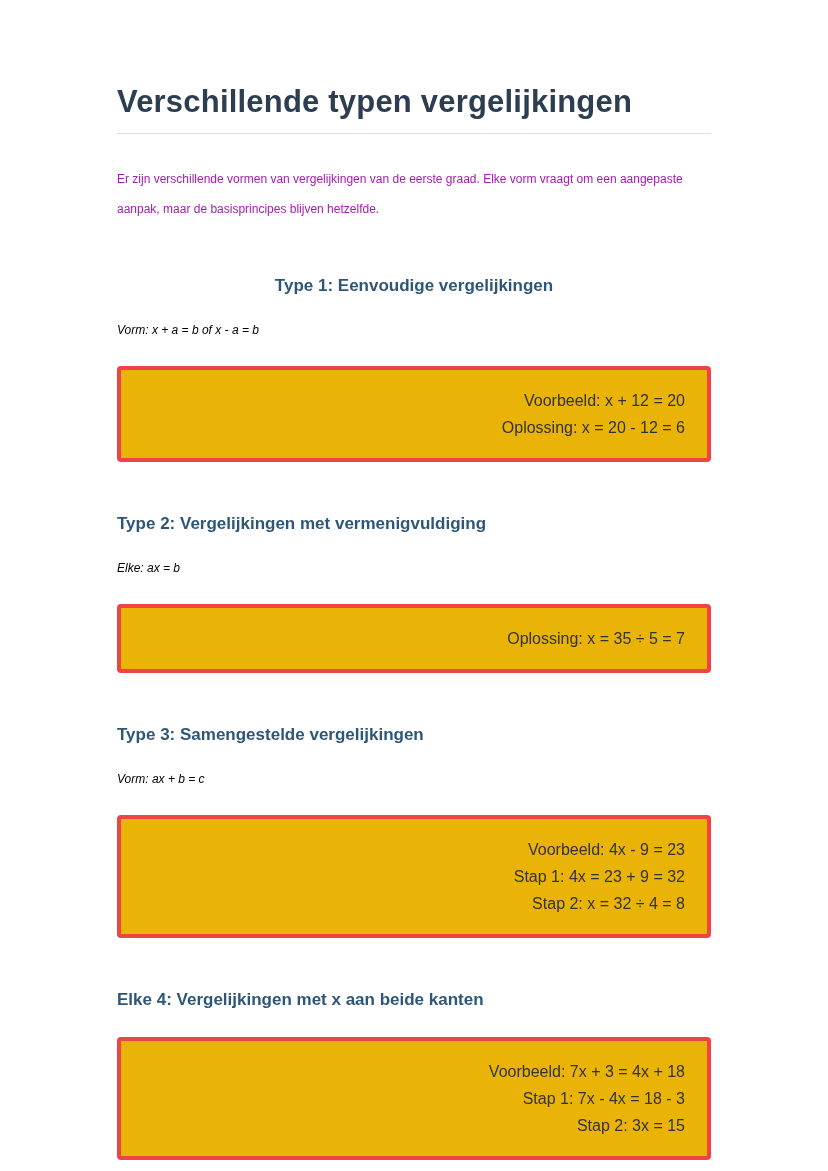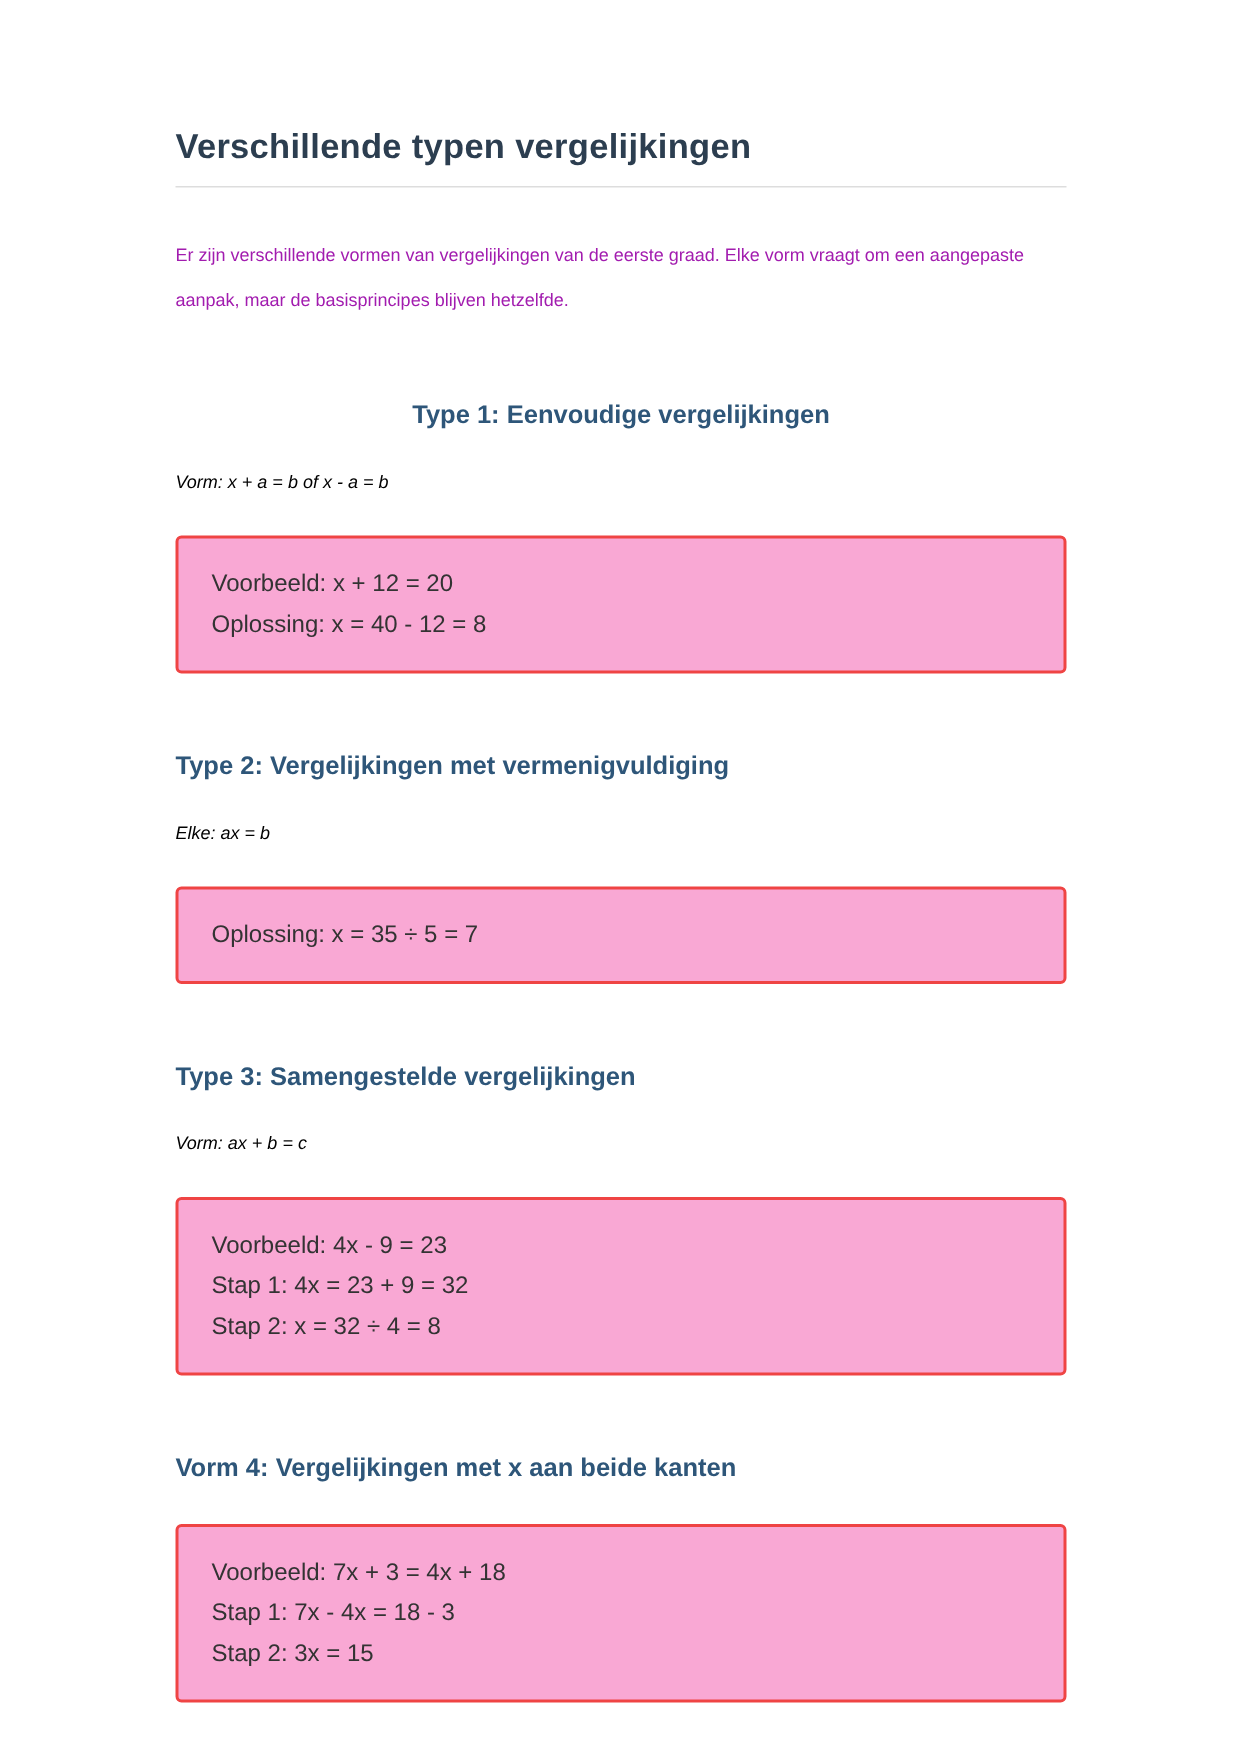--- a/index.html
+++ b/index.html
@@ -16,21 +16,21 @@
   }
 
   .page {
     width: 828px;
     min-height: 1171px;
     padding: 84px 117px 60px 117px;
     background: #ffffff;
   }
 
   .page-title {
-    font-size: 23px;
+    font-size: 31px;
     font-weight: bold;
     color: #2c3e50;
     letter-spacing: 0.2px;
     padding-bottom: 13px;
     border-bottom: 1px solid #dddddd;
     margin-bottom: 30px;
   }
 
   .intro {
     font-size: 12px;
@@ -53,25 +53,26 @@
   }
 
   .form-line {
     font-size: 12px;
     color: #000000;
     margin-bottom: 29px;
     font-style: italic;
   }
 
   .example-box {
-    background: #f9a8d4;
-    border: 2px solid #ef4444;
+    background: #eab308;
+    border: 4px solid #ef4444;
     border-radius: 4px;
     padding: 17px 22px;
     margin-bottom: 8px;
+    text-align: right;
   }
 
   .box-line {
     font-size: 16px;
     line-height: 27px;
     color: #333333;
   }
 </style>
 </head>
 <body>
@@ -80,21 +81,21 @@
 
   <h1 class="page-title">Verschillende typen vergelijkingen</h1>
 
   <p class="intro">Er zijn verschillende vormen van vergelijkingen van de eerste graad. Elke vorm vraagt om een aangepaste aanpak, maar de basisprincipes blijven hetzelfde.</p>
 
   <div class="section">
     <h2 class="section-heading">Type 1: Eenvoudige vergelijkingen</h2>
     <p class="form-line">Vorm: x + a = b of x - a = b</p>
     <div class="example-box">
       <div class="box-line">Voorbeeld: x + 12 = 20</div>
-      <div class="box-line">Oplossing: x = 40 - 12 = 8</div>
+      <div class="box-line">Oplossing: x = 20 - 12 = 6</div>
     </div>
   </div>
 
   <div class="section">
     <h2 class="section-heading">Type 2: Vergelijkingen met vermenigvuldiging</h2>
     <p class="form-line">Elke: ax = b</p>
     <div class="example-box">
       <div class="box-line">Oplossing: x = 35 ÷ 5 = 7</div>
     </div>
   </div>
@@ -103,21 +104,21 @@
     <h2 class="section-heading">Type 3: Samengestelde vergelijkingen</h2>
     <p class="form-line">Vorm: ax + b = c</p>
     <div class="example-box">
       <div class="box-line">Voorbeeld: 4x - 9 = 23</div>
       <div class="box-line">Stap 1: 4x = 23 + 9 = 32</div>
       <div class="box-line">Stap 2: x = 32 ÷ 4 = 8</div>
     </div>
   </div>
 
   <div class="section">
-    <h2 class="section-heading">Vorm 4: Vergelijkingen met x aan beide kanten</h2>
+    <h2 class="section-heading">Elke 4: Vergelijkingen met x aan beide kanten</h2>
     <div class="example-box">
       <div class="box-line">Voorbeeld: 7x + 3 = 4x + 18</div>
       <div class="box-line">Stap 1: 7x - 4x = 18 - 3</div>
       <div class="box-line">Stap 2: 3x = 15</div>
     </div>
   </div>
 
 </div>
 
 </body></html>

